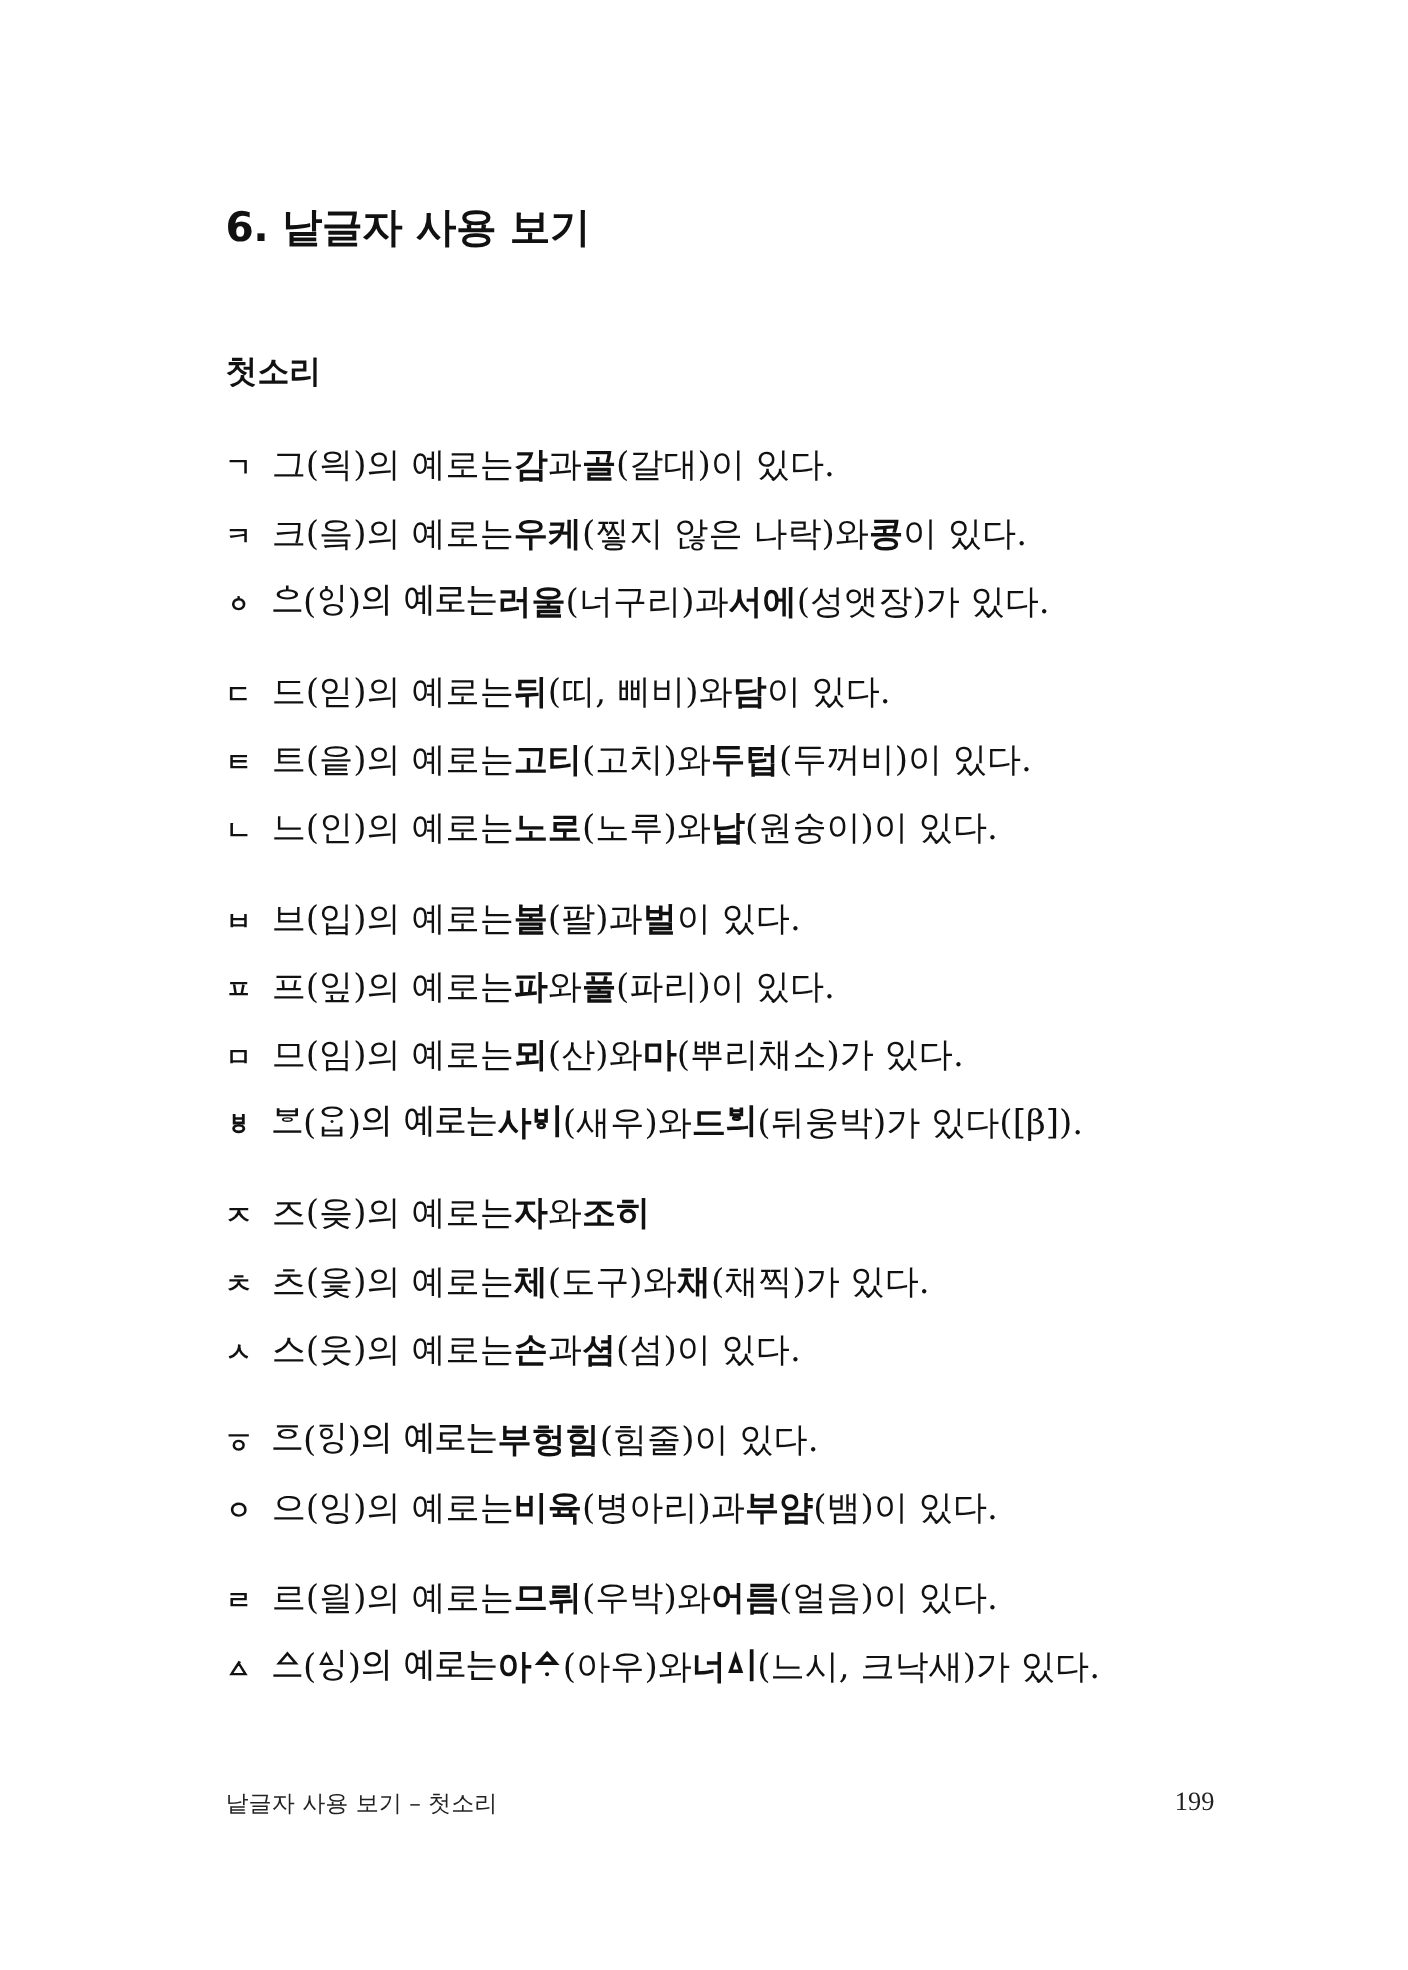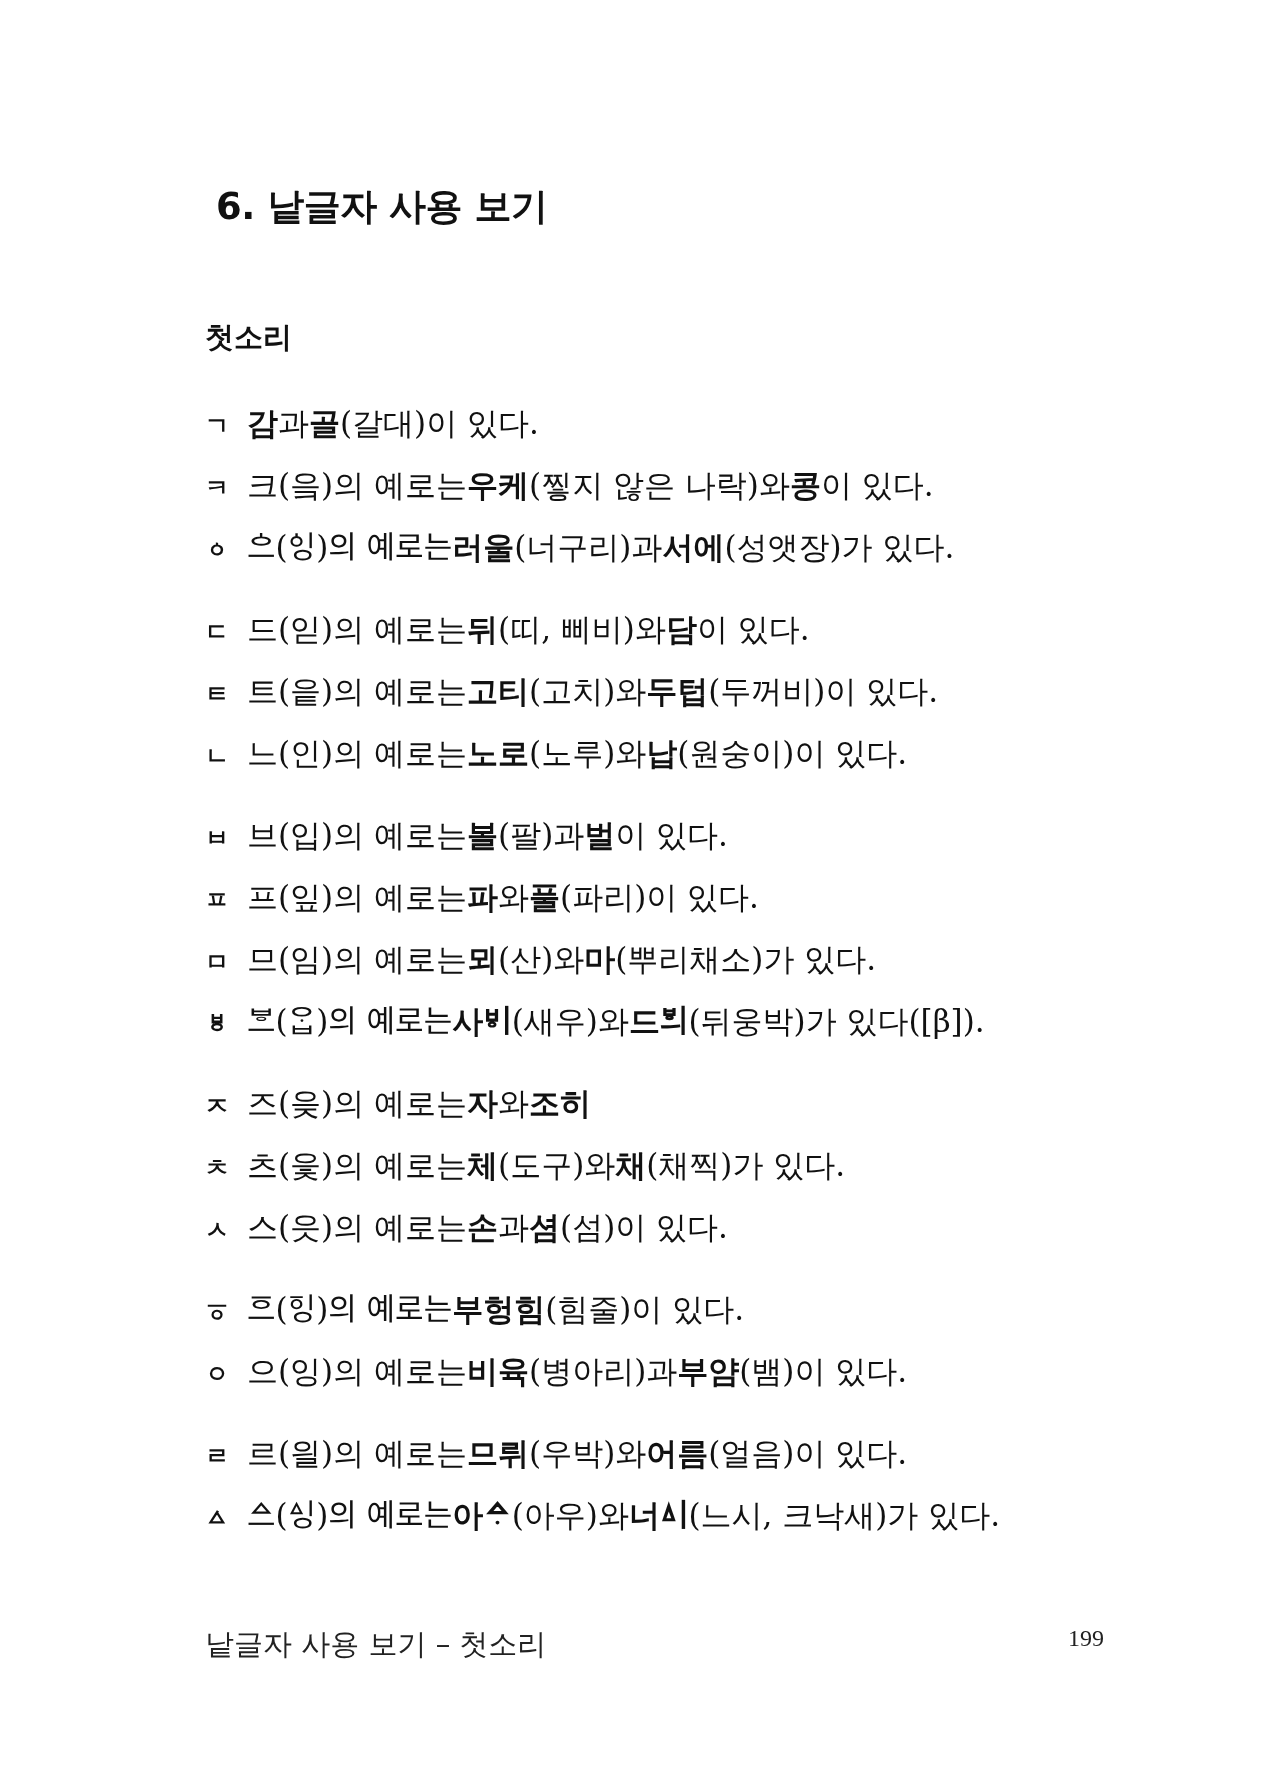--- a/index.html
+++ b/index.html
@@ -1,21 +1,21 @@
 <!DOCTYPE html>
 <html><head>
 <meta charset="utf-8">
 <style>
   html, body { margin: 0; padding: 0; background: #ffffff; }
   body {
     width: 1280px; height: 1791px; position: relative; overflow: hidden;
     font-family: "DejaVu Sans", "Liberation Sans", sans-serif; color: #111111;
   }
   .page-title {
-    position: absolute; left: 216px; top: 182px;
+    position: absolute; left: 205px; top: 182px;
     font-size: 37px; font-weight: bold; letter-spacing: -0.5px;
     font-family: "DejaVu Sans", sans-serif;
   }
   .section-title {
     position: absolute; left: 205px; top: 318px;
     font-size: 29px; font-weight: bold;
     font-family: Liberation Mono, monospace;
   }
   .example-list { position: absolute; left: 205px; top: 392px; width: 1000px; }
   .group { margin-bottom: 20px; }
@@ -26,37 +26,38 @@
     font-family: "DejaVu Serif", serif;
   }
   .jamo {
     width: 42px; font-weight: bold; font-size: 24px;
     font-family: "DejaVu Sans", sans-serif;
   }
   .sound { }
   .word { font-weight: bold; font-family: "DejaVu Sans", sans-serif; }
   .footer {
     position: absolute; left: 205px; top: 1625px;
-    font-size: 29px; font-family: "DejaVu Serif", serif; color: #222;
+    font-size: 21px; font-family: "DejaVu Serif", serif; color: #222;
   }
   .page-number {
     position: absolute; left: 1068px; top: 1625px;
     font-size: 24px; font-family: Liberation Serif, serif; color: #222;
   }
 </style>
 </head>
 <body>
 
 <div class="page-title">6. 낱글자 사용 보기</div>
 <div class="section-title">첫소리</div>
 
 <div class="example-list" id="example-list">
     <div class="group">
       <div class="example-line">
         <span class="jamo">ㄱ</span>
+        <span class="sound">그(읙)의 예로는 </span>
         <span class="word">감</span>
         <span class="sound">과 </span>
         <span class="word">골</span>
         <span class="sound">(갈대)이 있다.</span>
       </div>
       <div class="example-line">
         <span class="jamo">ㅋ</span>
         <span class="sound">크(읔)의 예로는 </span>
         <span class="word">우케</span>
         <span class="sound">(찧지 않은 나락)와 </span>

